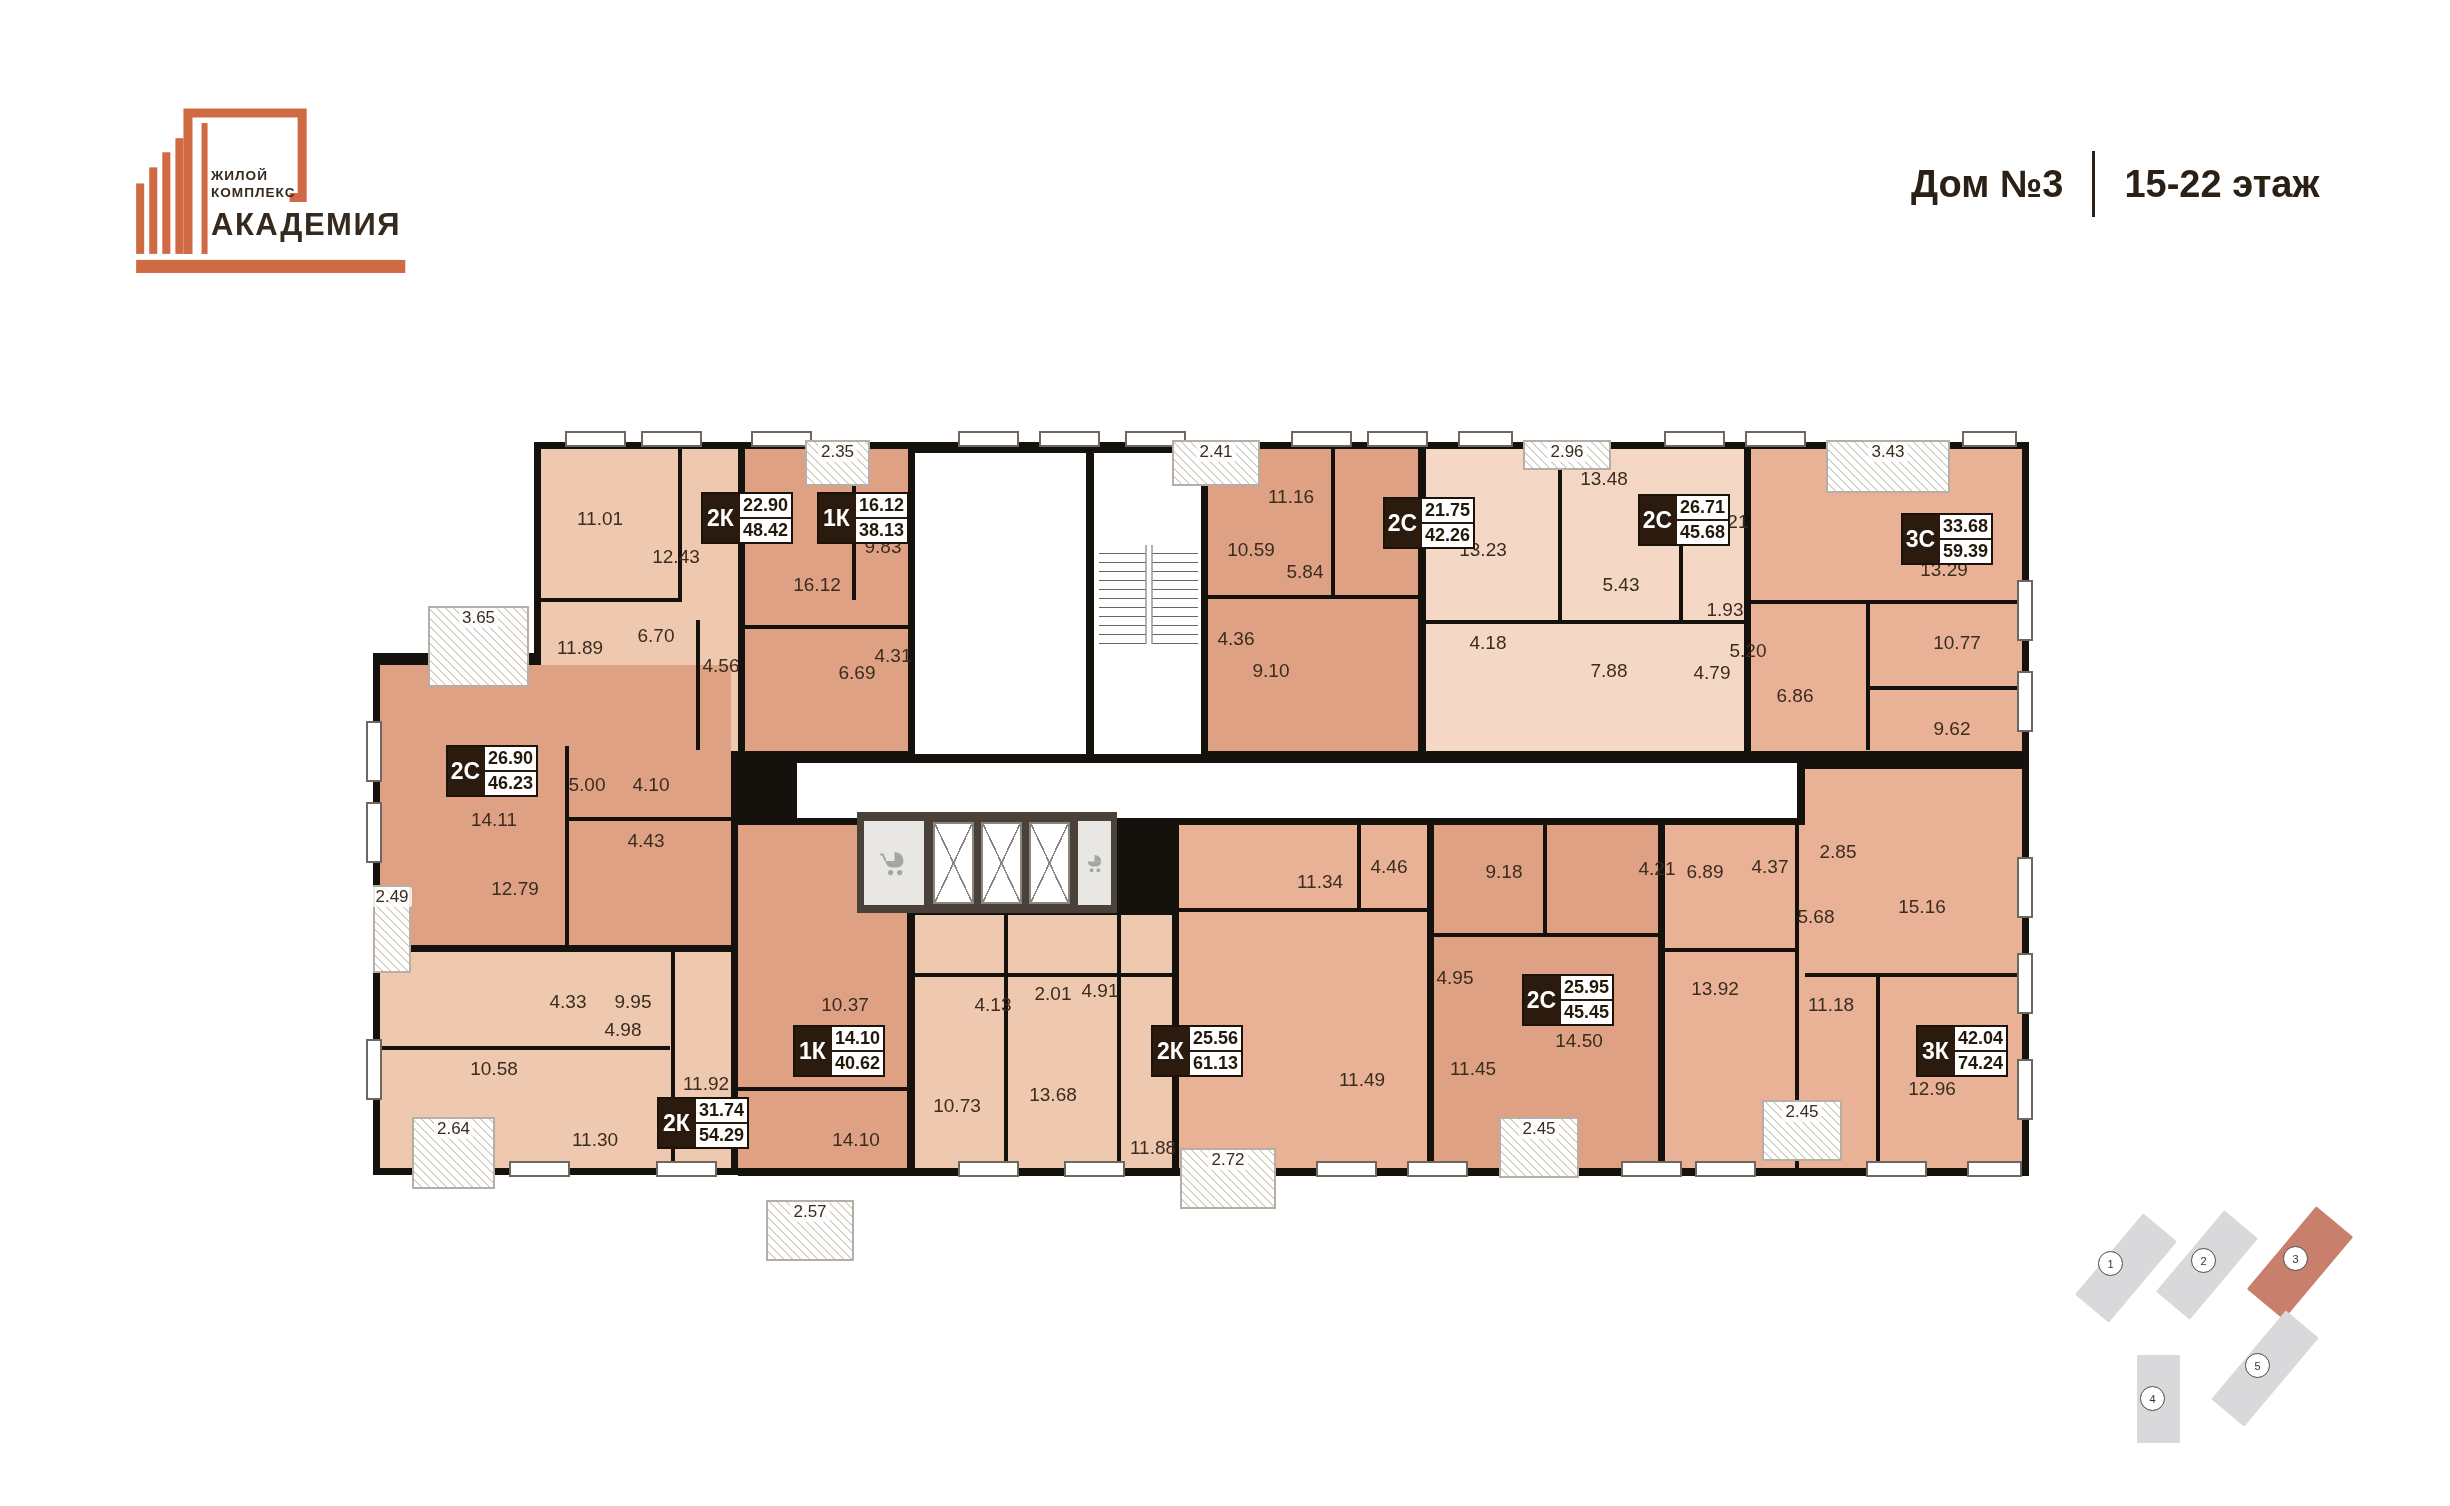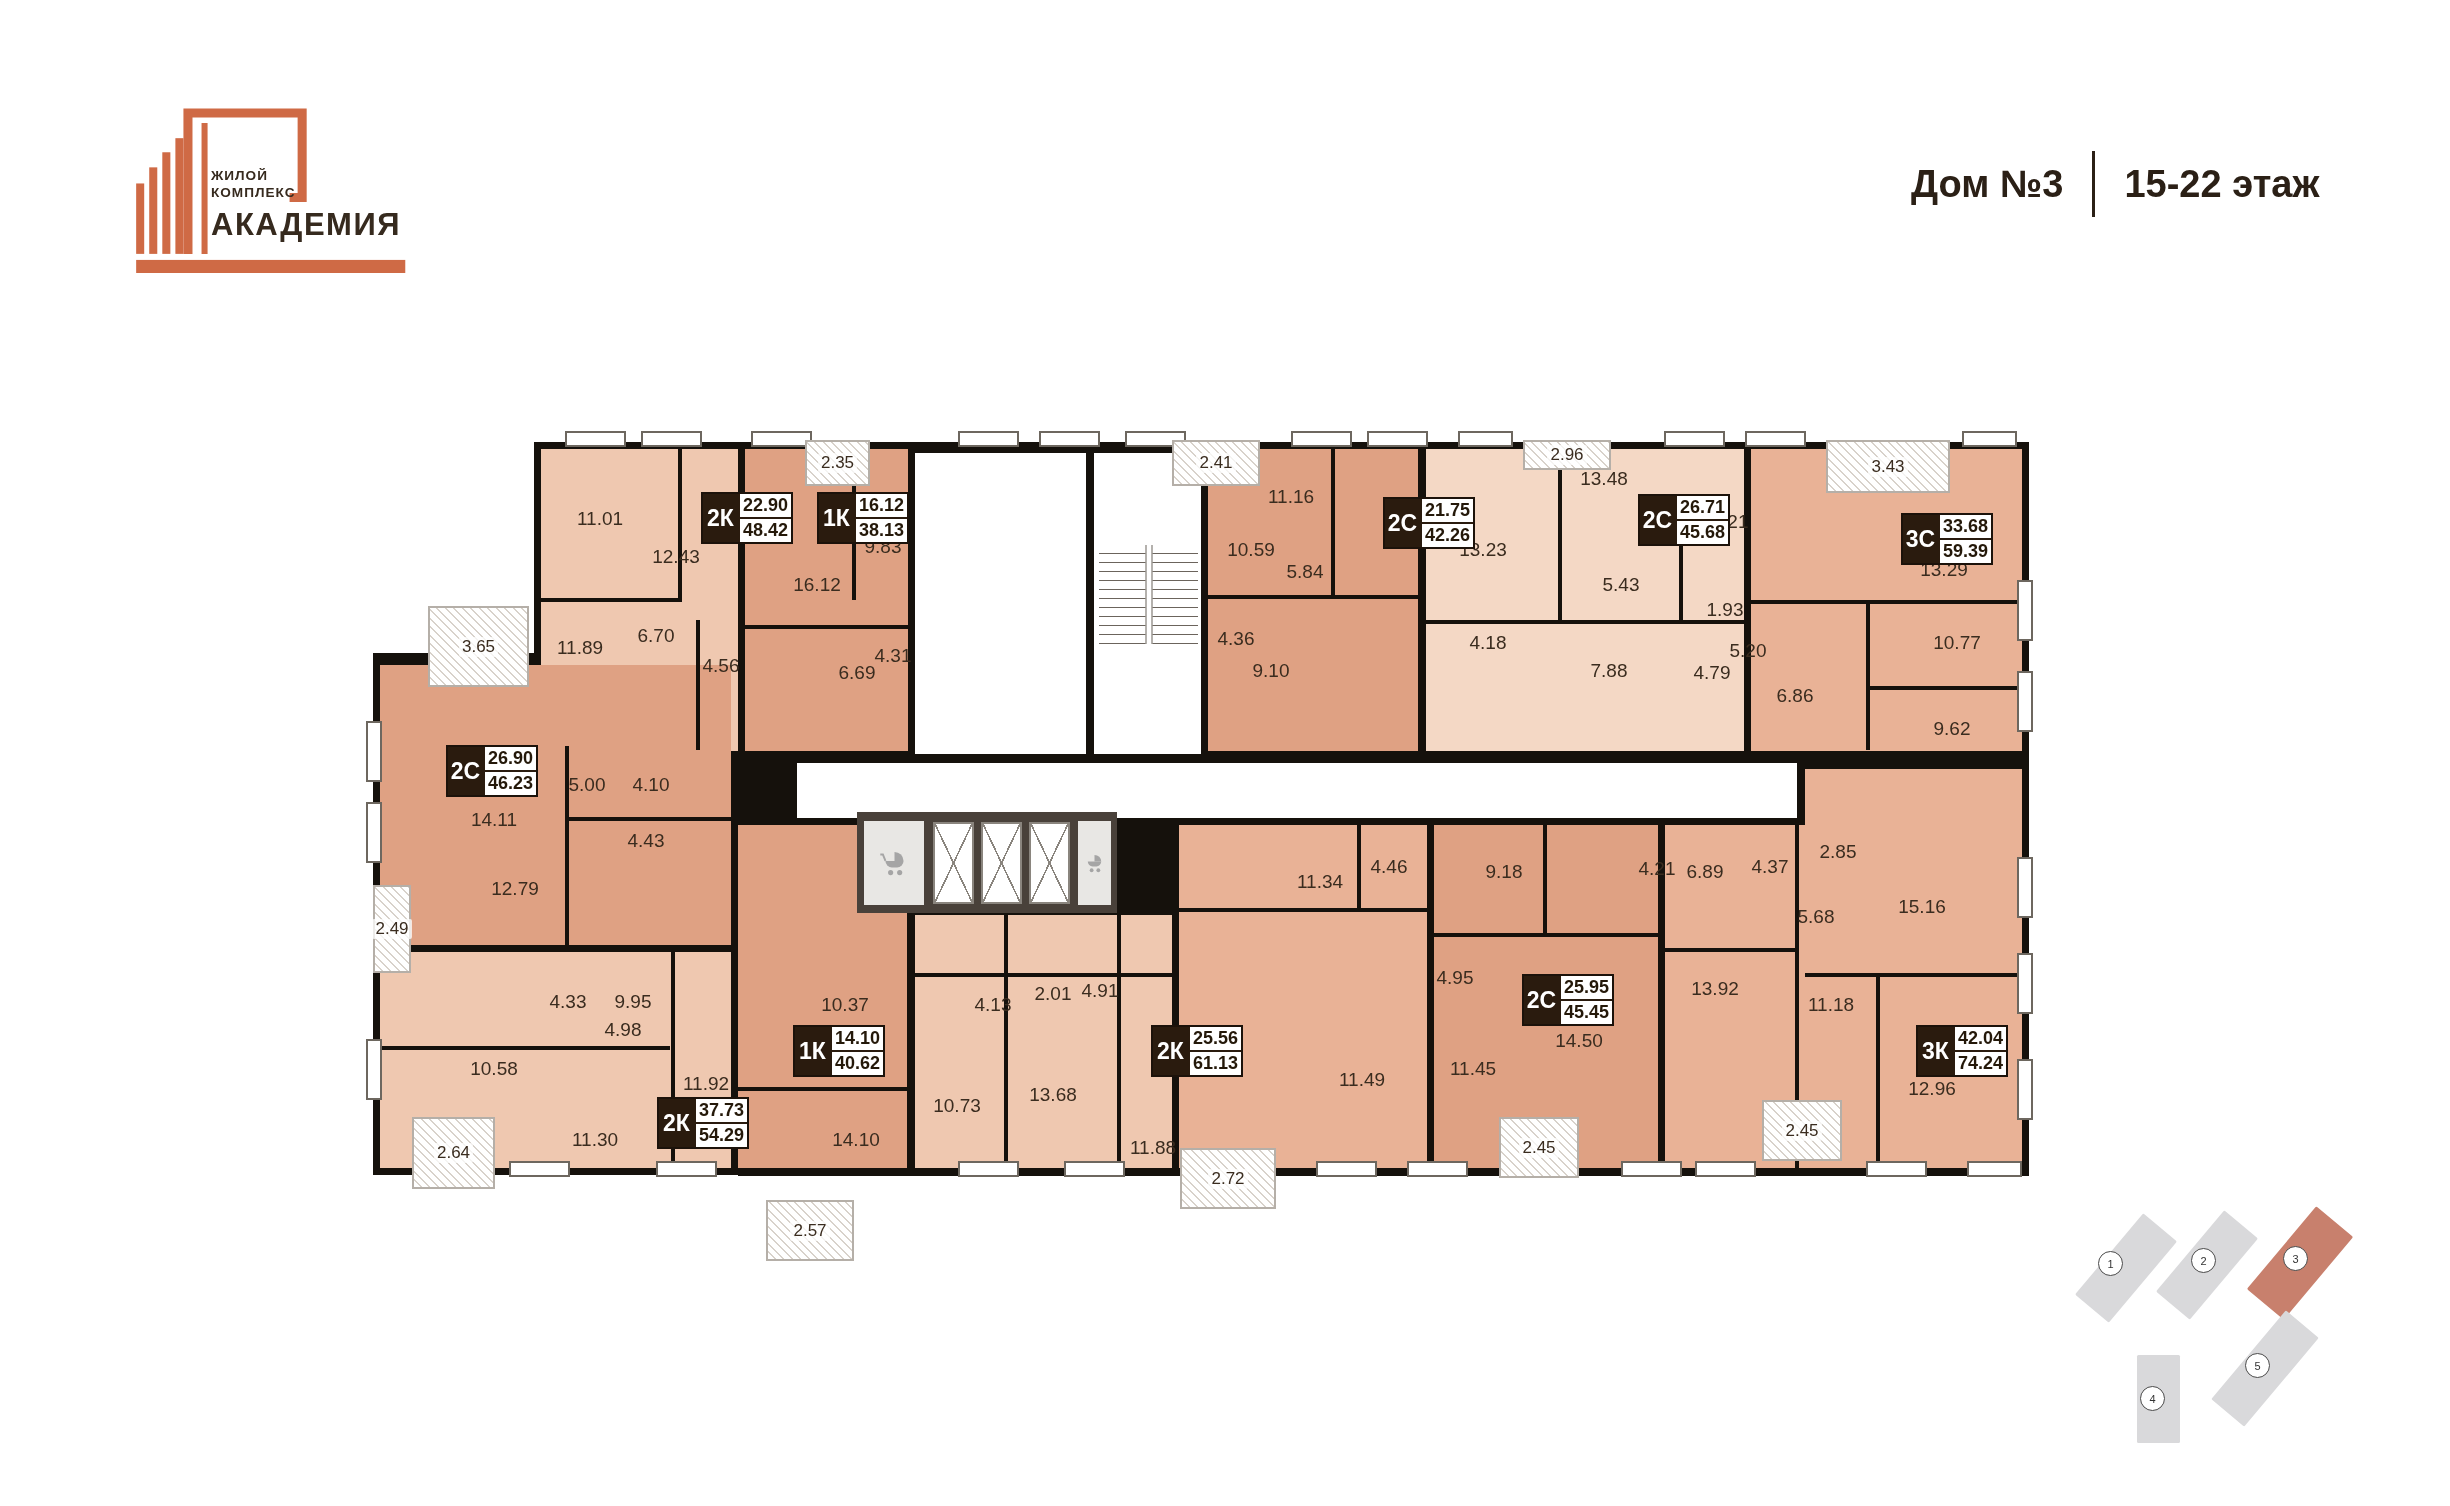--- a/index.html
+++ b/index.html
@@ -16,21 +16,21 @@
   
   .mass{position:absolute;background:#15110c}
   .panel{position:absolute}
   .pwhite{position:absolute;background:#fff}
   .tone-d{background:#dfa183}.tone-m{background:#e9b296}.tone-l{background:#efc8b0}.tone-p{background:#f4d8c5}
   .wall{position:absolute;background:#15110c}
   .win{position:absolute;background:#fff;border:2px solid #6d675f;box-sizing:border-box}
   
   .balc{position:absolute;box-sizing:border-box;border:2px solid #b5afa8;
         background:repeating-linear-gradient(45deg,#ffffff 0 4.5px,#d8d2cb 4.5px 6px);
-        display:flex;align-items:center;justify-content:center}
+        display:flex;align-items:flex-start;justify-content:center}
   .balc span{font-size:17px;color:#3a2c1f;background:rgba(255,255,255,.75);padding:0 3px;border-radius:2px}
   
   .rm{position:absolute;transform:translate(-50%,-50%);font-size:19px;color:#3a2c1f;white-space:nowrap}
   
   .plq{position:absolute;display:flex;width:92px;height:52px;background:#2a1b0e;border:2px solid #1c120a;box-sizing:border-box}
   .plq-t{width:35px;display:flex;align-items:center;justify-content:center;color:#fff;font-size:23px;font-weight:bold}
   .plq-n{flex:1;display:flex;flex-direction:column}
   .plq-n div{flex:1;background:#fff;display:flex;align-items:center;justify-content:center;
              font-size:18px;font-weight:bold;color:#241809;border-left:2px solid #2a1b0e}
   .plq-n div:first-child{border-bottom:2px solid #2a1b0e}
@@ -323,21 +323,21 @@
   <div class="plq" style="left:446px;top:745px">
     <div class="plq-t">2С</div>
     <div class="plq-n">
         <div>26.90</div>
         <div>46.23</div>
       </div>
   </div>
   <div class="plq" style="left:657px;top:1097px">
     <div class="plq-t">2К</div>
     <div class="plq-n">
-        <div>37.73</div>
+        <div>31.74</div>
         <div>54.29</div>
       </div>
   </div>
   <div class="plq" style="left:793px;top:1025px">
     <div class="plq-t">1К</div>
     <div class="plq-n">
         <div>14.10</div>
         <div>40.62</div>
       </div>
   </div>

